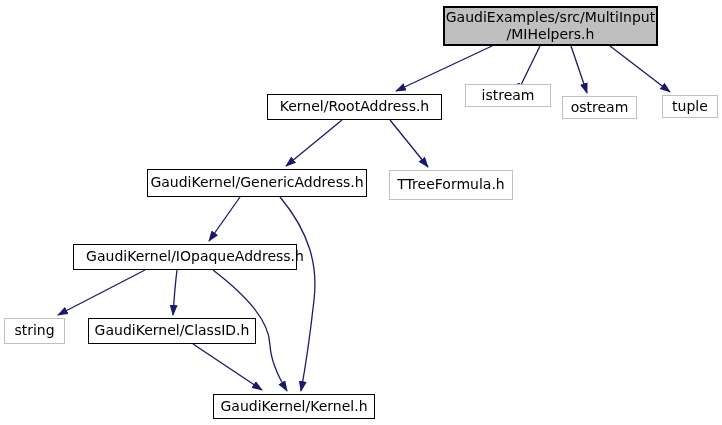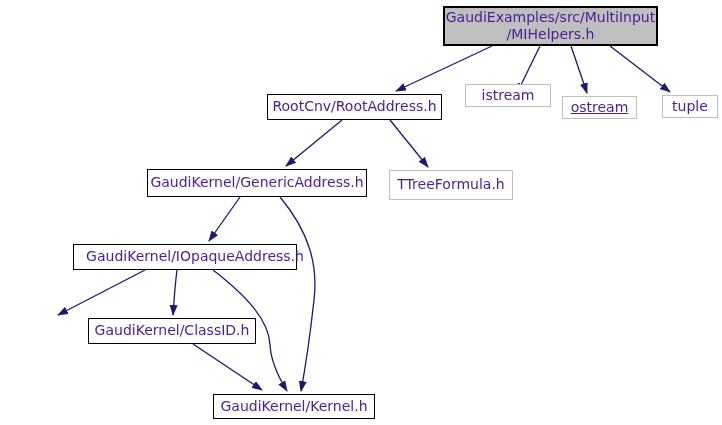--- a/index.html
+++ b/index.html
@@ -24,21 +24,21 @@
   }
   .node {
     position: absolute;
     box-sizing: border-box;
     display: flex;
     align-items: center;
     justify-content: center;
     text-align: center;
     font-size: 14px;
     line-height: 1.25;
-    color: #4c1d95;
+    color: #000000;
     background: #ffffff;
     white-space: pre-line;
     z-index: 2;
   }
   .node.root {
     background: #bfbfbf;
     border: 2px solid #000000;
     font-size: 14px;
   }
   .node.linked {
@@ -70,22 +70,23 @@
         <path d="M280,197 C310,233 318,266 314,300 C310,336 306,364 301,391" fill="none" stroke="#191970" stroke-width="1.3" marker-end="url(#arrowhead)"></path>
         <path d="M145,270 L58,315" fill="none" stroke="#191970" stroke-width="1.3" marker-end="url(#arrowhead)"></path>
         <path d="M177,270 C175,285 174,300 173,315" fill="none" stroke="#191970" stroke-width="1.3" marker-end="url(#arrowhead)"></path>
         <path d="M213,270 C248,297 269,321 270,345 C271,363 279,378 287,391" fill="none" stroke="#191970" stroke-width="1.3" marker-end="url(#arrowhead)"></path>
         <path d="M193,344 L262,390" fill="none" stroke="#191970" stroke-width="1.3" marker-end="url(#arrowhead)"></path>
       </g>
   </svg>
 
 <div class="node root" style="left: 443px; top: 6px; width: 215px; height: 40px;">GaudiExamples/src/MultiInput
 /MIHelpers.h</div>
-    <div class="node linked" style="left: 267px; top: 94px; width: 175px; height: 26px;">RootCnv/RootAddress.h</div>
+    <div class="node linked" style="left: 267px; top: 94px; width: 175px; height: 26px;">Kernel/RootAddress.h</div>
     <div class="node plain" style="left: 465px; top: 84px; width: 86px; height: 23px;">istream</div>
-    <div class="node plain" style="left: 562px; top: 96px; width: 75px; height: 23px; text-decoration: underline;">ostream</div>
+    <div class="node plain" style="left: 562px; top: 96px; width: 75px; height: 23px;">ostream</div>
     <div class="node linked" style="left: 147px; top: 169px; width: 220px; height: 28px;">GaudiKernel/GenericAddress.h</div>
     <div class="node plain" style="left: 662px; top: 95px; width: 56px; height: 23px;">tuple</div>
     <div class="node plain" style="left: 389px; top: 170px; width: 124px; height: 30px;">TTreeFormula.h</div>
     <div class="node linked" style="left: 73px; top: 244px; width: 224px; height: 26px; padding-left: 20px;">GaudiKernel/IOpaqueAddress.h</div>
+    <div class="node plain" style="left: 4px; top: 318px; width: 61px; height: 26px;">string</div>
     <div class="node linked" style="left: 213px; top: 394px; width: 162px; height: 25px;">GaudiKernel/Kernel.h</div>
     <div class="node linked" style="left: 88px; top: 318px; width: 168px; height: 26px;">GaudiKernel/ClassID.h</div>
   </div>
 
 </body></html>

